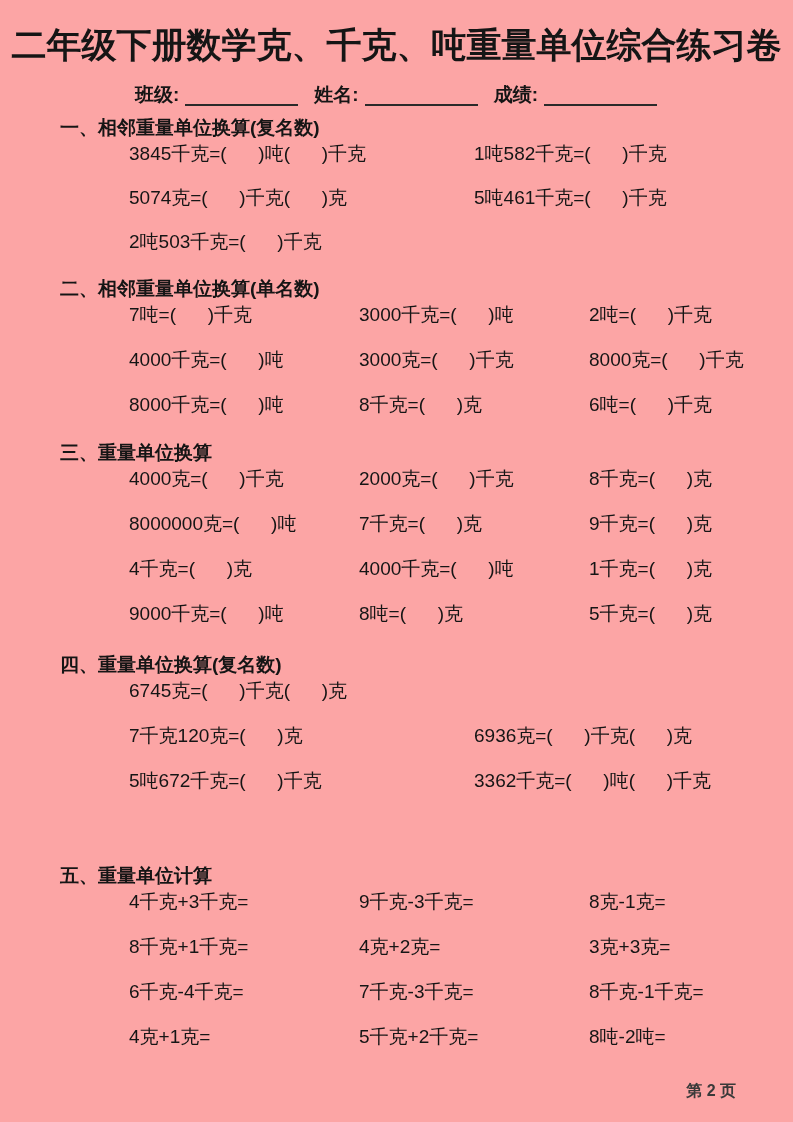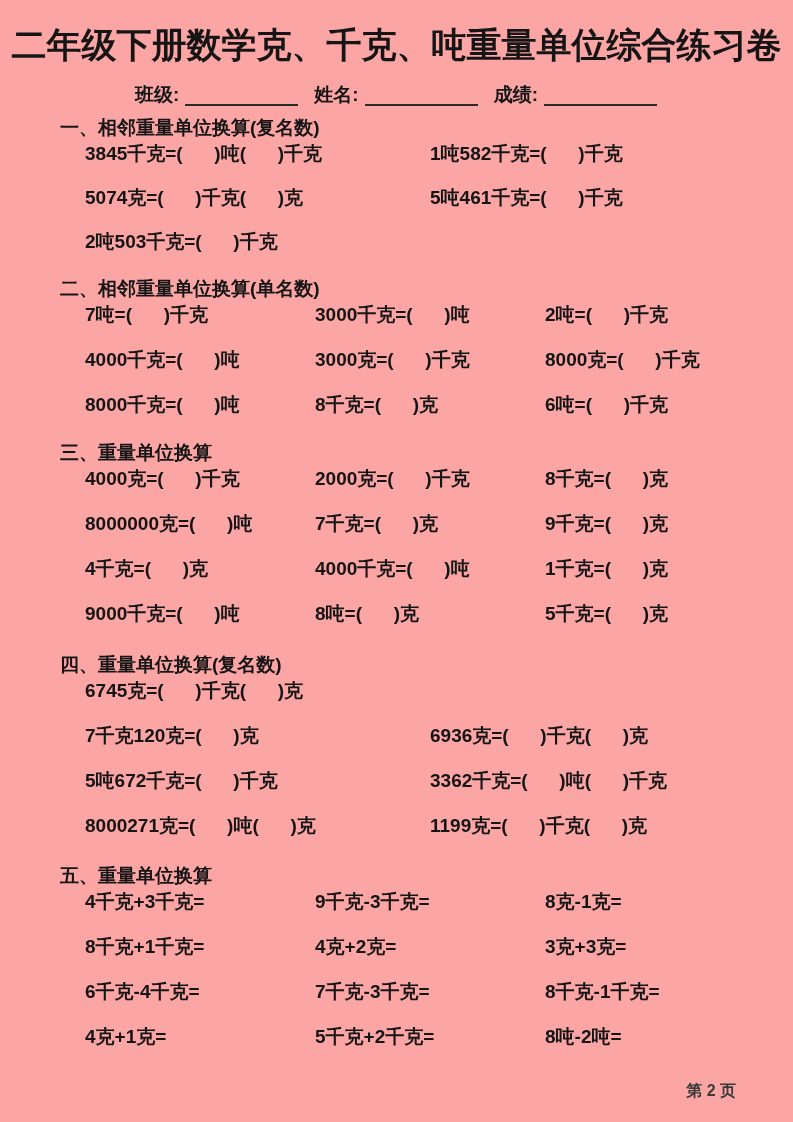--- a/index.html
+++ b/index.html
@@ -59,23 +59,24 @@
     display: grid;
     padding-left: 25px;
     align-items: start;
   }
   .h44 { height: 44px; }
   .h45 { height: 45px; }
   .cols-2 { grid-template-columns: 345px 1fr; }
   .cols-3 { grid-template-columns: 230px 230px 1fr; }
   .prob {
     font-size: 19px;
-    font-weight: 700;
+    font-weight: 400;
     line-height: 24px;
     white-space: pre;
+    margin-left: 44px;
   }
   .footer {
     position: absolute;
     top: 1081px;
     right: 57px;
     font-size: 16px;
     font-weight: 600;
     color: #3a3a3a;
   }
 </style>
@@ -159,28 +160,24 @@
       <span class="prob">6745克=(      )千克(      )克</span>
     </div>
     <div class="prob-row cols-2 h45">
       <span class="prob">7千克120克=(      )克</span>
       <span class="prob">6936克=(      )千克(      )克</span>
     </div>
     <div class="prob-row cols-2 h45">
       <span class="prob">5吨672千克=(      )千克</span>
       <span class="prob">3362千克=(      )吨(      )千克</span>
     </div>
-    <div class="prob-row cols-2 h45">
-      <span class="prob">8000271克=(      )吨(      )克</span>
-      <span class="prob">1199克=(      )千克(      )克</span>
-    </div>
   </section>
 
   <section class="section" style="top:864px">
-    <div class="section-heading">五、重量单位换算</div>
+    <div class="section-heading">五、重量单位计算</div>
     <div class="prob-row cols-3 h45">
       <span class="prob">4千克+3千克=</span>
       <span class="prob">9千克-3千克=</span>
       <span class="prob">8克-1克=</span>
     </div>
     <div class="prob-row cols-3 h45">
       <span class="prob">8千克+1千克=</span>
       <span class="prob">4克+2克=</span>
       <span class="prob">3克+3克=</span>
     </div>

